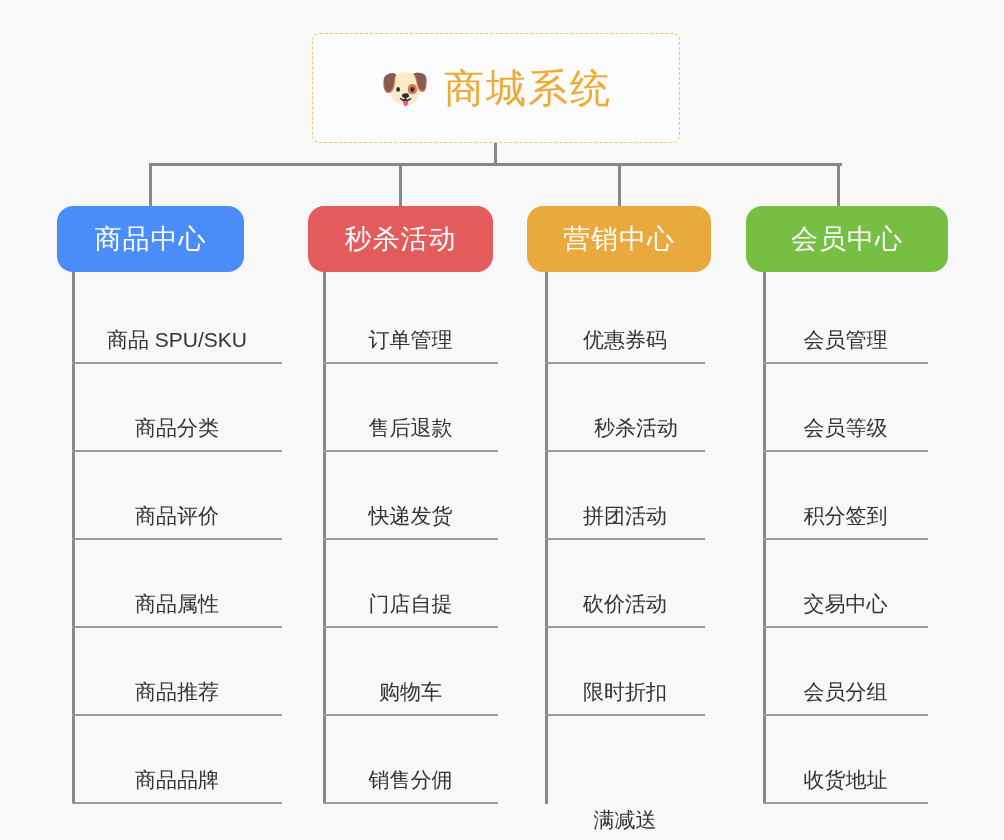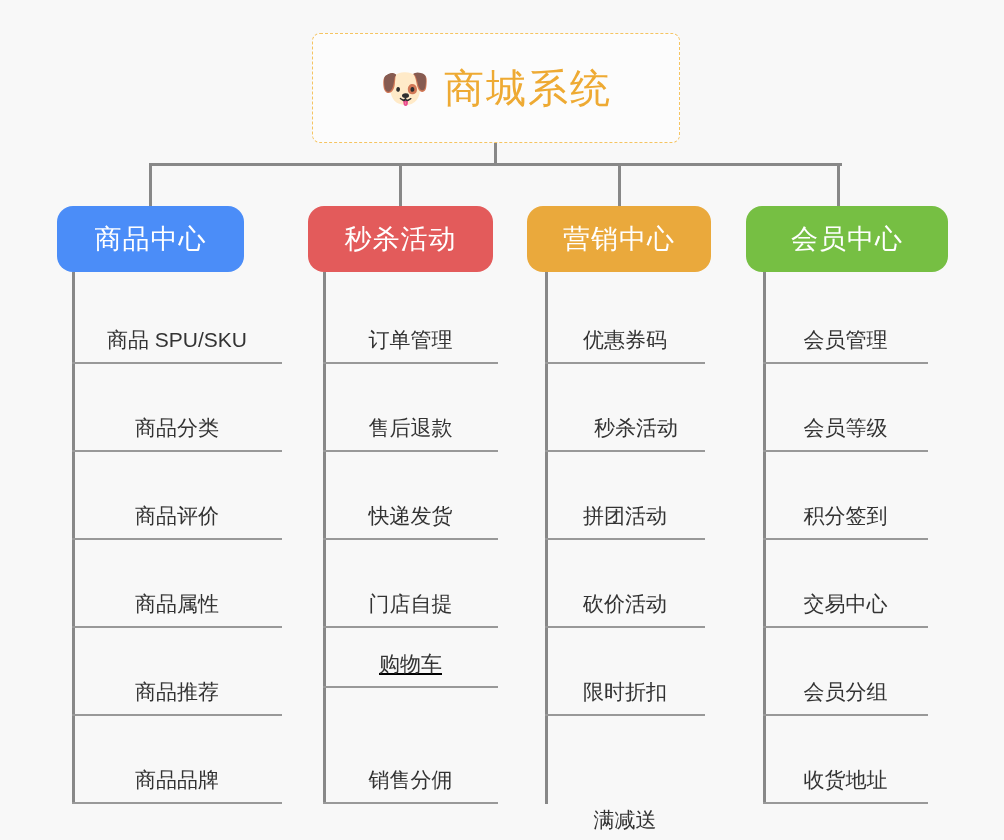--- a/index.html
+++ b/index.html
@@ -150,21 +150,21 @@
       </div>
       <div class="leaf" style="left: 323px; top: 364px; width: 175px;">
         <span class="leaf-label">售后退款</span>
       </div>
       <div class="leaf" style="left: 323px; top: 452px; width: 175px;">
         <span class="leaf-label">快递发货</span>
       </div>
       <div class="leaf" style="left: 323px; top: 540px; width: 175px;">
         <span class="leaf-label">门店自提</span>
       </div>
-      <div class="leaf" style="left: 323px; top: 600px; width: 175px; text-decoration: underline;">
+      <div class="leaf" style="left: 323px; top: 628px; width: 175px;">
         <span class="leaf-label">购物车</span>
       </div>
       <div class="leaf" style="left: 323px; top: 716px; width: 175px;">
         <span class="leaf-label">销售分佣</span>
       </div>
       <div class="conn conn-v" style="left: 617.5px; top: 163px; height: 43px;"></div>
       <div class="cat-box" style="left: 527px; width: 184px; background: rgb(234, 169, 60);">
         <span>营销中心</span>
       </div>
       <div class="spine" style="left: 545px; top: 272px; height: 532px;"></div>

